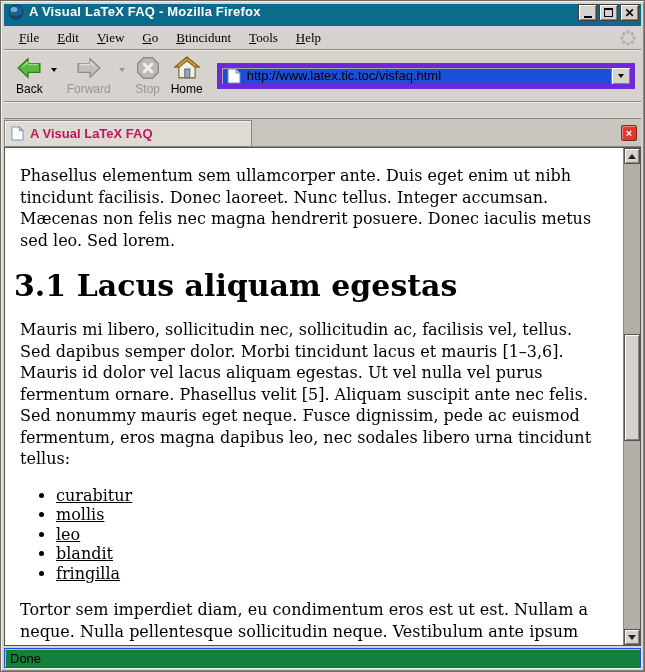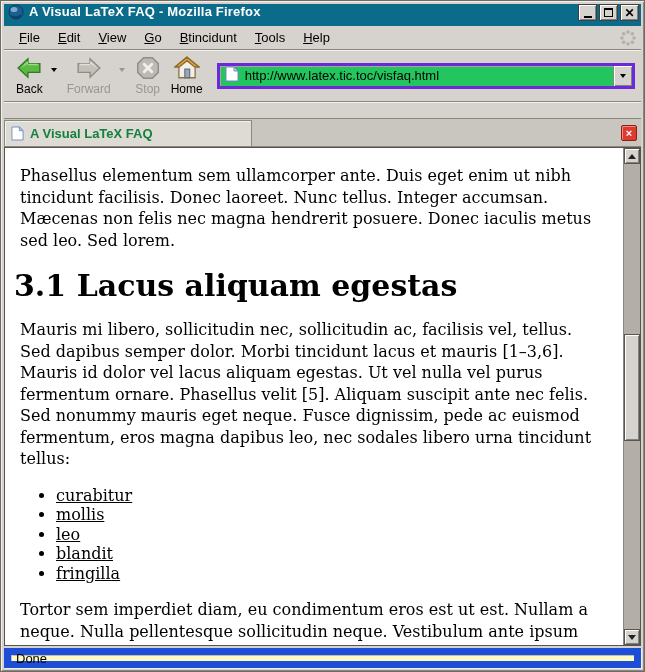--- a/index.html
+++ b/index.html
@@ -40,21 +40,21 @@
   
   .menubar {
     height:24px; flex:0 0 24px;
     display:flex; align-items:center;
     padding:0 6px;
     border-bottom:1px solid #8a8680;
     box-shadow: 0 1px 0 #f2f0ec;
     font-size:13px; color:#000;
     position:relative;
   }
-  .menu-item { padding:3px 9px; cursor:default; }
+  .menu-item { padding:3px 9px; cursor:default;font-family:Liberation Serif, serif; }
   .menu-item .u { text-decoration:underline; }
   .throbber { position:absolute; right:4px; top:3px; width:18px; height:18px; }
 
   
   .toolbar {
     height:52px; flex:0 0 52px;
     display:flex; align-items:center;
     padding:2px 6px 2px 8px;
     border-bottom:1px solid #8a8680;
     box-shadow: 0 1px 0 #f2f0ec;
@@ -66,24 +66,24 @@
   }
   .tbtn.disabled { color:#9a968f; }
   .tbtn .ticon { width:26px; height:26px; }
   .tbtn .tlabel { margin-top:1px; white-space:nowrap; }
   .caret-btn { width:10px; height:30px; display:flex; align-items:center; justify-content:center; margin-right:4px; margin-top:-12px; }
   .caret { width:0; height:0; border-left:3px solid transparent; border-right:3px solid transparent; border-top:4px solid #000; }
   .caret.dis { border-top-color:#9a968f; }
 
   .urlbox {
     flex:1; height:26px; margin-left:8px;
-    background:#22c55e;
-    border:3px solid #6d28d9;
+    background:#1d4ed8;
+    border:5px solid #6d28d9;
     box-shadow: inset 1px 1px 0 #a8a49e;
-    display:flex; align-items:flex-start;
+    display:flex; align-items:flex-end;
     position:relative;
   }
   .urlbox .doc-icon { width:14px; height:16px; margin:0 6px 0 5px; flex:0 0 14px; }
   .urlbox input {
     flex:1; border:none; outline:none; background:transparent;
     font-family:"Liberation Sans", sans-serif; font-size:13px; color:#000;
     height:100%;
   }
   .url-drop {
     flex:0 0 19px; height:100%;
@@ -107,21 +107,21 @@
     border-bottom:1px solid #8a8680;
     position:relative;
   }
   .tab {
     width:248px; height:26px;
     background:#dedbd5;
     border:1px solid #8a8680; border-bottom:none;
     box-shadow: inset 1px 1px 0 #f4f2ee;
     display:flex; align-items:center;
     padding:0 6px;
-    font-size:13px; font-weight:bold; color:#15803d;
+    font-size:13px; font-weight:bold; color:#be185d;
   }
   .tab .doc-icon { width:13px; height:15px; margin-right:6px; flex:0 0 13px; }
   .tab-rest { flex:1; height:26px; border-bottom:none; }
   .tab-close {
     position:absolute; right:4px; top:6px;
     width:16px; height:16px;
     background:#dd3b2f;
     border:1px solid #8a1f14;
     border-radius:2px;
     display:flex; align-items:center; justify-content:center;
@@ -165,26 +165,26 @@
     position:absolute; left:0; right:0; top:170px; height:107px;
     background:#d6d3ce;
     border:1px solid #58554f;
     box-shadow: inset 1px 1px 0 #ffffff, inset -1px -1px 0 #808080;
   }
 
   
   .statusbar {
     height:20px; flex:0 0 20px;
     margin-top:2px;
-    border:7px solid #1d4ed8;
+    border:1px solid #1d4ed8;
     box-shadow: inset 1px 1px 0 #c0bcb6, 1px 1px 0 #f2f0ec;
     display:flex; align-items:center;
     padding:0 5px;
     font-size:13px; color:#000;
-    background:#fef9c3;
+    background:#15803d;
   }
 </style>
 </head>
 <body>
 
 <div class="window">
 
   <div class="titlebar">
     <svg class="globe" viewBox="0 0 16 16">
       <circle cx="8" cy="8" r="7" fill="#1c5e8e" stroke="#0c3a5c" stroke-width="1"></circle>

